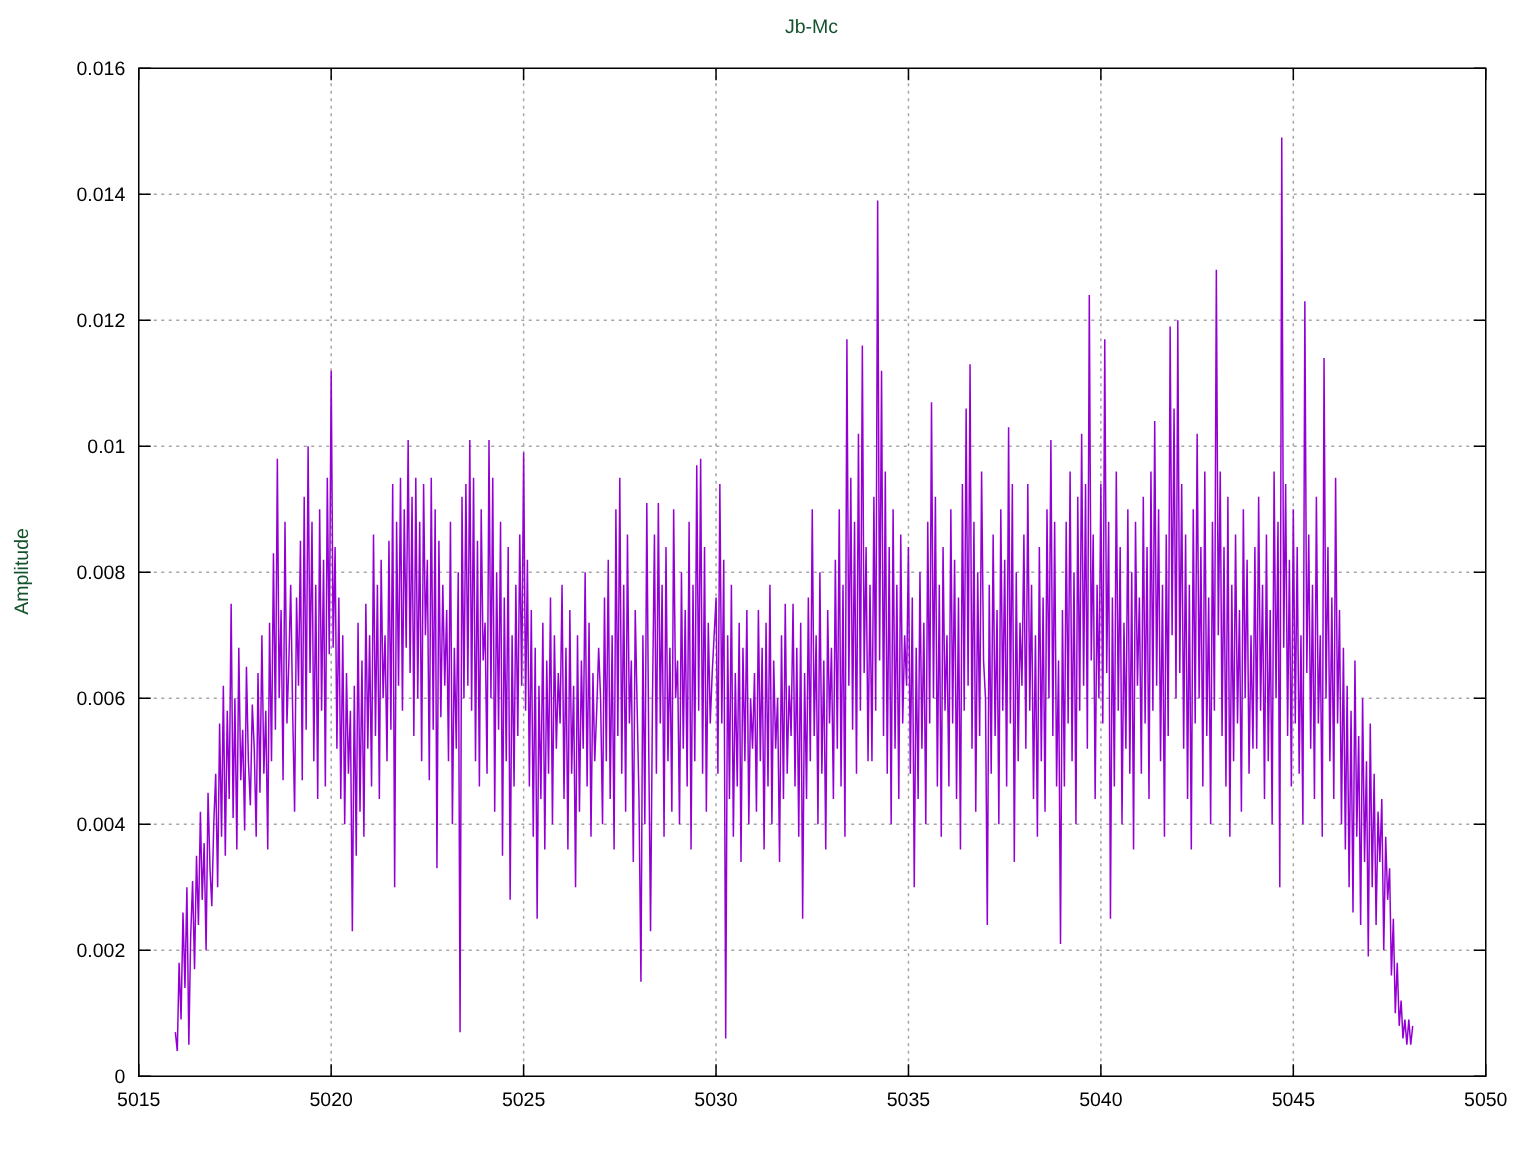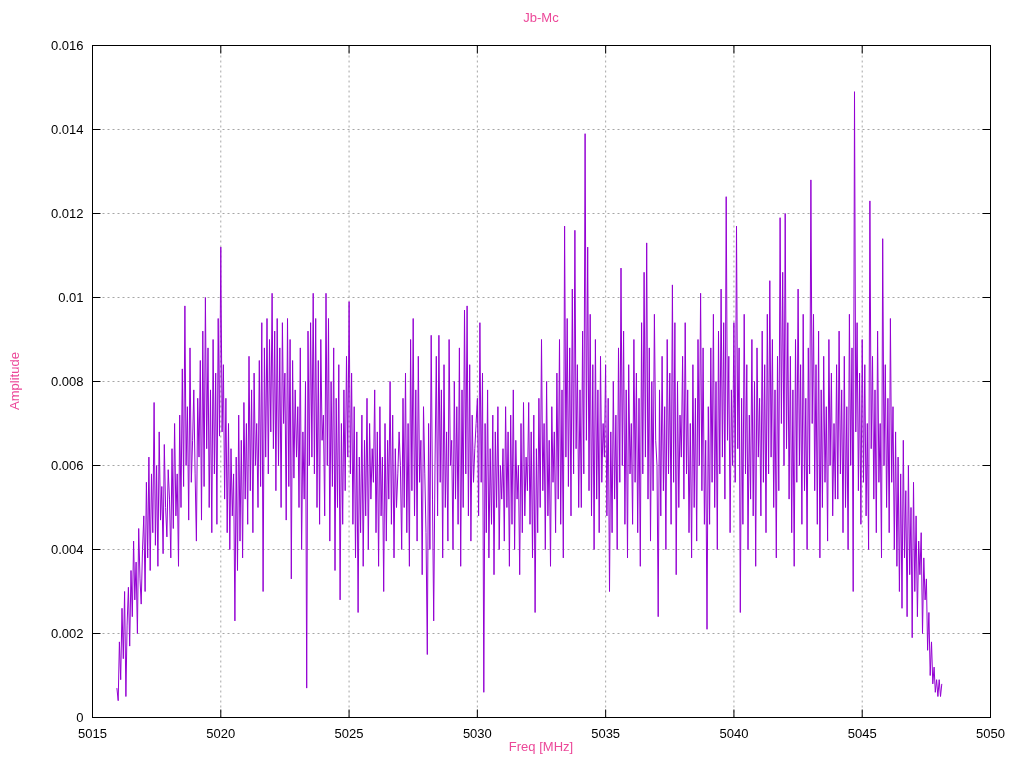--- a/index.html
+++ b/index.html
@@ -1,17 +1,17 @@
 <!DOCTYPE html>
 <html><head>
 <meta charset="utf-8">
 <style>
   html,body{margin:0;padding:0;background:#ffffff;}
   .figure{position:relative;width:1024px;height:768px;background:#ffffff;
-          font-family:"Liberation Sans",sans-serif;color:#ec4899;overflow:hidden;}
+          font-family:"Liberation Sans",sans-serif;color:#14532d;overflow:hidden;}
   .chart-title{position:absolute;left:92px;top:10px;width:898px;text-align:center;
                font-size:13px;}
   .x-label{position:absolute;left:92px;top:739px;width:898px;text-align:center;
            font-size:13px;}
   .y-label{position:absolute;left:14px;top:381px;transform:translate(-50%,-50%) rotate(-90deg);
            font-size:13px;white-space:nowrap;}
   svg{position:absolute;left:0;top:0;}
   .grid{stroke:#a6a6a6;stroke-width:1;stroke-dasharray:2,3;fill:none;}
   .tick{stroke:#000;stroke-width:1;}
   .frame{fill:none;stroke:#000;stroke-width:1;}
@@ -19,21 +19,20 @@
   text{font-family:"Liberation Sans",sans-serif;font-size:13px;fill:#000;}
   .xticklabel{text-anchor:middle;}
   .yticklabel{text-anchor:end;}
 </style>
 </head>
 <body>
 
 <div class="figure">
   <div class="chart-title">Jb-Mc</div>
   <div class="y-label">Amplitude</div>
-  <div class="x-label">Freq [MHz]</div>
   <svg id="plot-svg" width="1024" height="768" viewBox="0 0 1024 768">
       <line x1="220.78571428571428" y1="45.5" x2="220.78571428571428" y2="717.5" class="grid"></line>
       <line x1="349.07142857142856" y1="45.5" x2="349.07142857142856" y2="717.5" class="grid"></line>
       <line x1="477.35714285714283" y1="45.5" x2="477.35714285714283" y2="717.5" class="grid"></line>
       <line x1="605.6428571428571" y1="45.5" x2="605.6428571428571" y2="717.5" class="grid"></line>
       <line x1="733.9285714285714" y1="45.5" x2="733.9285714285714" y2="717.5" class="grid"></line>
       <line x1="862.2142857142857" y1="45.5" x2="862.2142857142857" y2="717.5" class="grid"></line>
       <line x1="92.5" y1="633.5" x2="990.5" y2="633.5" class="grid"></line>
       <line x1="92.5" y1="549.5" x2="990.5" y2="549.5" class="grid"></line>
       <line x1="92.5" y1="465.5" x2="990.5" y2="465.5" class="grid"></line>

